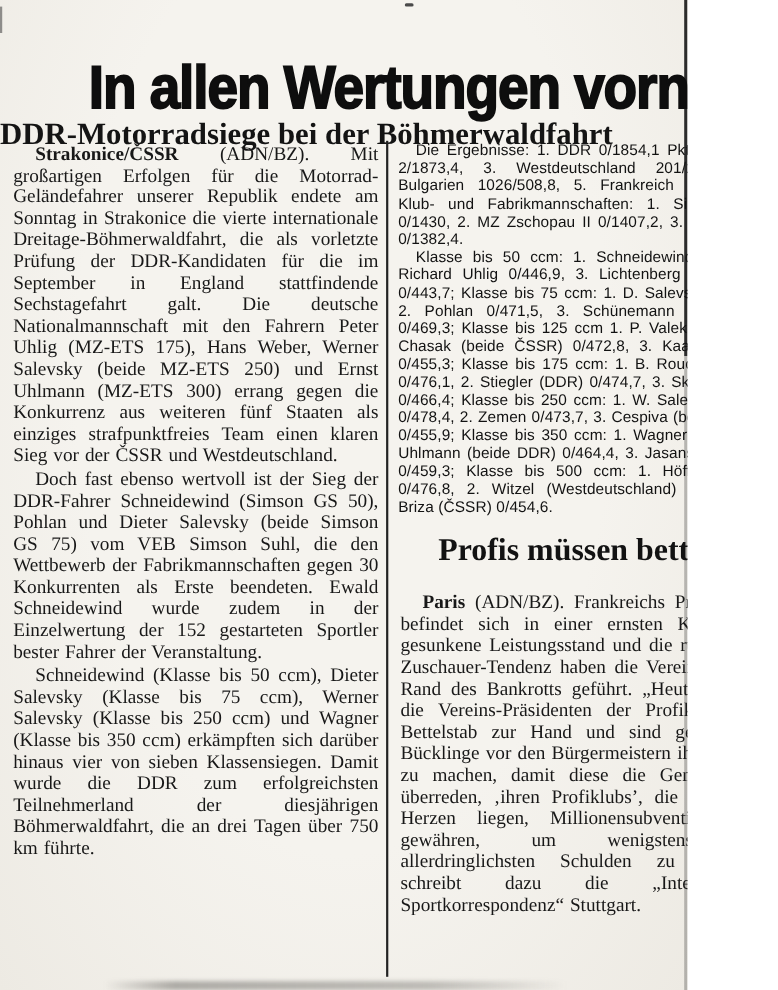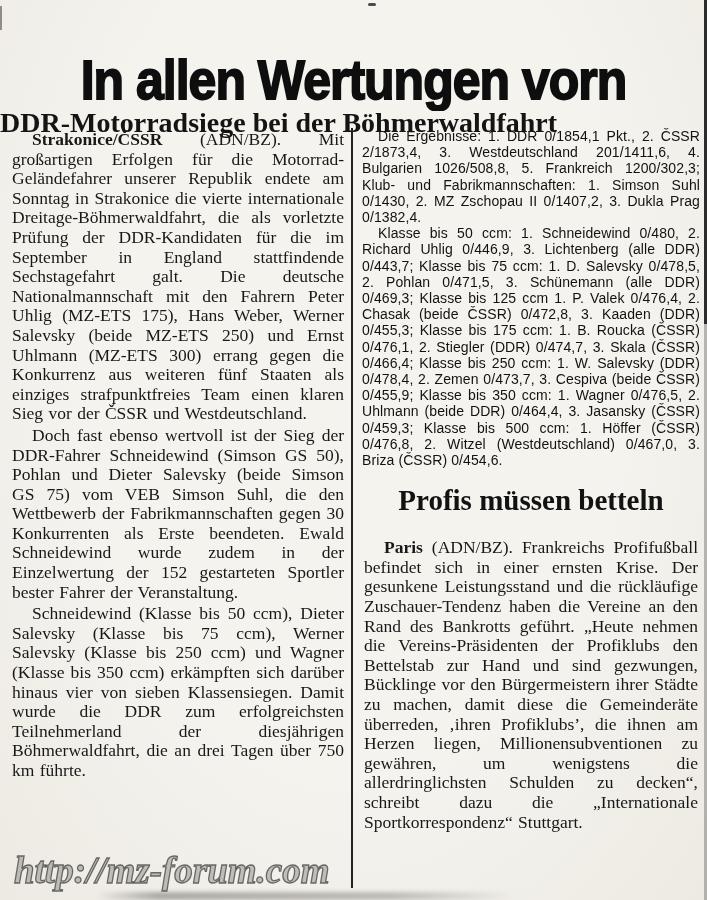--- a/index.html
+++ b/index.html
@@ -1,18 +1,18 @@
 <!DOCTYPE html>
 <html lang="de"><head>
 <meta charset="utf-8">
 <style>
   html,body{margin:0;padding:0;}
   .page{
     position:relative;
-    width:707px;height:900px;
+    width:625px;height:900px;
     background:radial-gradient(ellipse at 50% 38%, #f5f3ee 55%, #edeae3 100%);
     overflow:hidden;
     font-family:"Liberation Serif", serif;
     color:#1b1b1b;
   }
   .headline{
     position:absolute;top:14px;left:0;width:707px;
     text-align:center;
     font-family:"Liberation Sans", sans-serif;
     font-weight:700;
@@ -124,16 +124,15 @@
   </div>
 
   <div class="col col-right">
     <p class="results-text"><span>Die Ergebnisse:</span><span> 1. DDR 0/1854,1 Pkt., 2. ČSSR 2/1873,4, 3. Westdeutschland 201/1411,6, 4. Bulgarien 1026/508,8, 5. Frankreich 1200/302,3; Klub- und Fabrikmannschaften: 1. Simson Suhl 0/1430, 2. MZ Zschopau II 0/1407,2, 3. Dukla Prag 0/1382,4.</span></p>
     <p class="results-text"><span>Klasse bis 50 ccm:</span><span> 1. Schneidewind 0/480, 2. Richard Uhlig 0/446,9, 3. Lichtenberg (alle DDR) 0/443,7; Klasse bis 75 ccm: 1. D. Salevsky 0/478,5, 2. Pohlan 0/471,5, 3. Schünemann (alle DDR) 0/469,3; Klasse bis 125 ccm 1. P. Valek 0/476,4, 2. Chasak (beide ČSSR) 0/472,8, 3. Kaaden (DDR) 0/455,3; Klasse bis 175 ccm: 1. B. Roucka (ČSSR) 0/476,1, 2. Stiegler (DDR) 0/474,7, 3. Skala (ČSSR) 0/466,4; Klasse bis 250 ccm: 1. W. Salevsky (DDR) 0/478,4, 2. Zemen 0/473,7, 3. Cespiva (beide ČSSR) 0/455,9; Klasse bis 350 ccm: 1. Wagner 0/476,5, 2. Uhlmann (beide DDR) 0/464,4, 3. Jasansky (ČSSR) 0/459,3; Klasse bis 500 ccm: 1. Höffer (ČSSR) 0/476,8, 2. Witzel (Westdeutschland) 0/467,0, 3. Briza (ČSSR) 0/454,6.</span></p>
 
     <h3 class="sub-article-headline">Profis müssen betteln</h3>
     <p class="body-text"><span class="lead">Paris</span><span> (ADN/BZ). Frankreichs Profifußball befindet sich in einer ernsten Krise. Der gesunkene Leistungsstand und die rückläufige Zuschauer-Tendenz haben die Vereine an den Rand des Bankrotts geführt. „Heute nehmen die Vereins-Präsidenten der Profiklubs den Bettelstab zur Hand und sind gezwungen, Bücklinge vor den Bürgermeistern ihrer Städte zu machen, damit diese die Gemeinderäte überreden, ‚ihren Profiklubs’, die ihnen am Herzen liegen, Millionensubventionen zu gewähren, um wenigstens die allerdringlichsten Schulden zu decken“, schreibt dazu die „Internationale Sportkorrespondenz“ Stuttgart.</span></p>
   </div>
 
-  <div class="watermark">http://mz-forum.com</div>
   <div class="bottom-smudge"></div>
 
 </div>
 
 </body></html>

